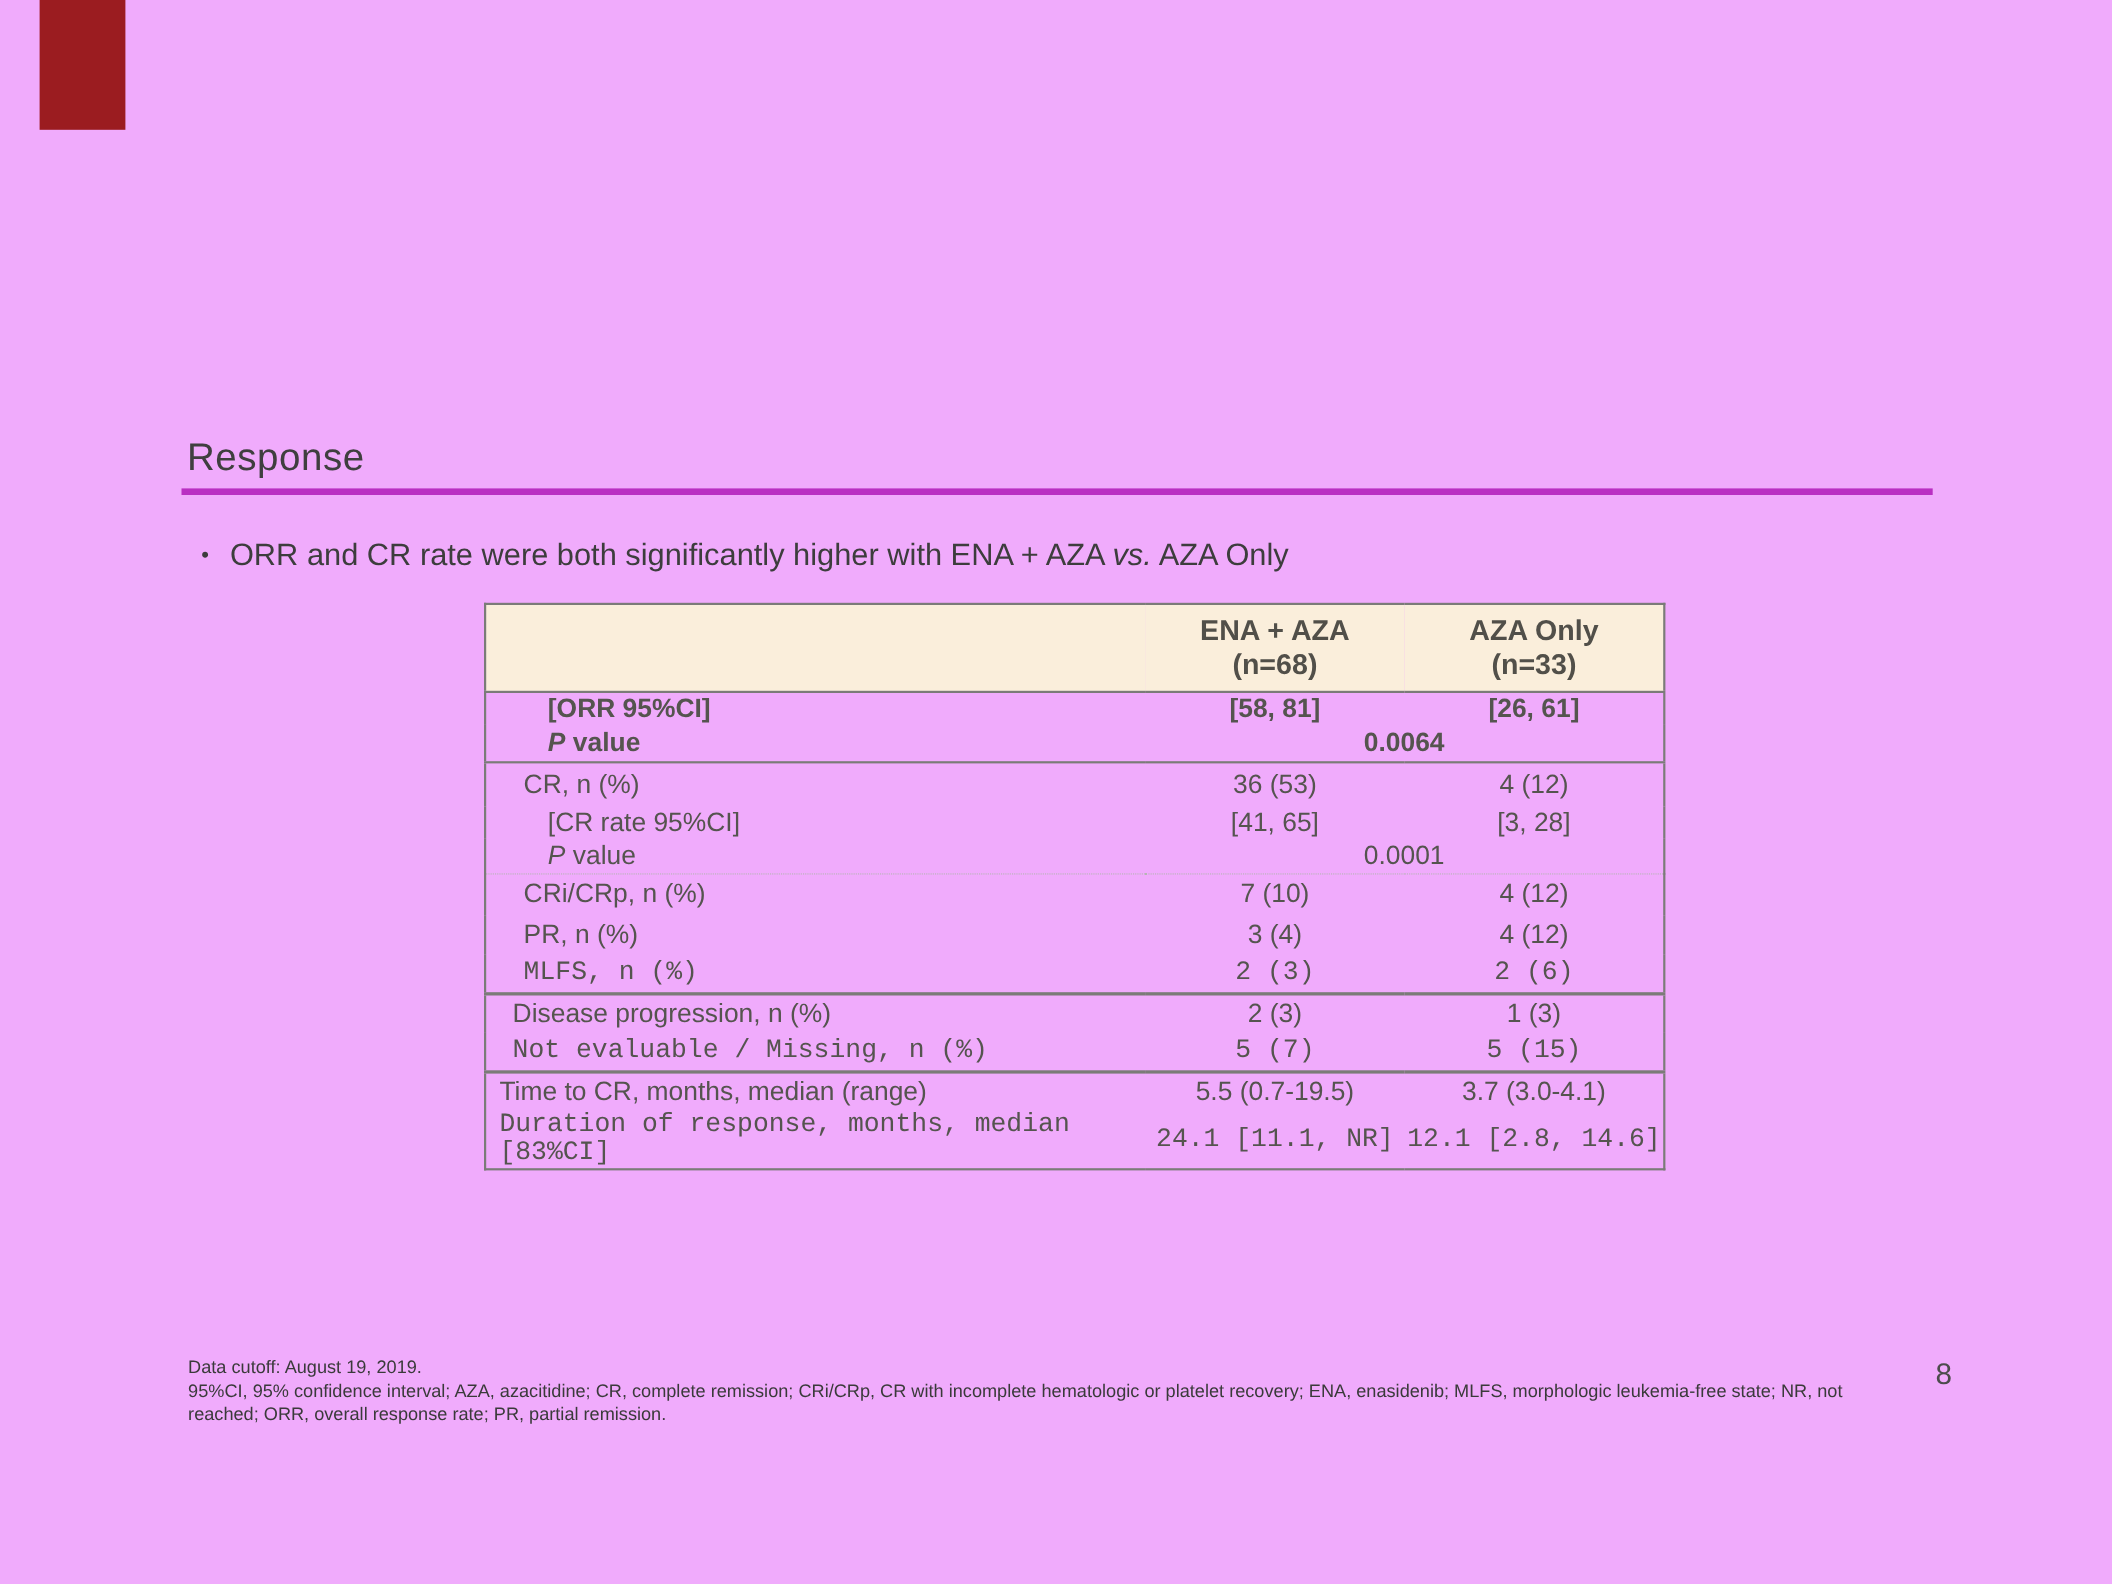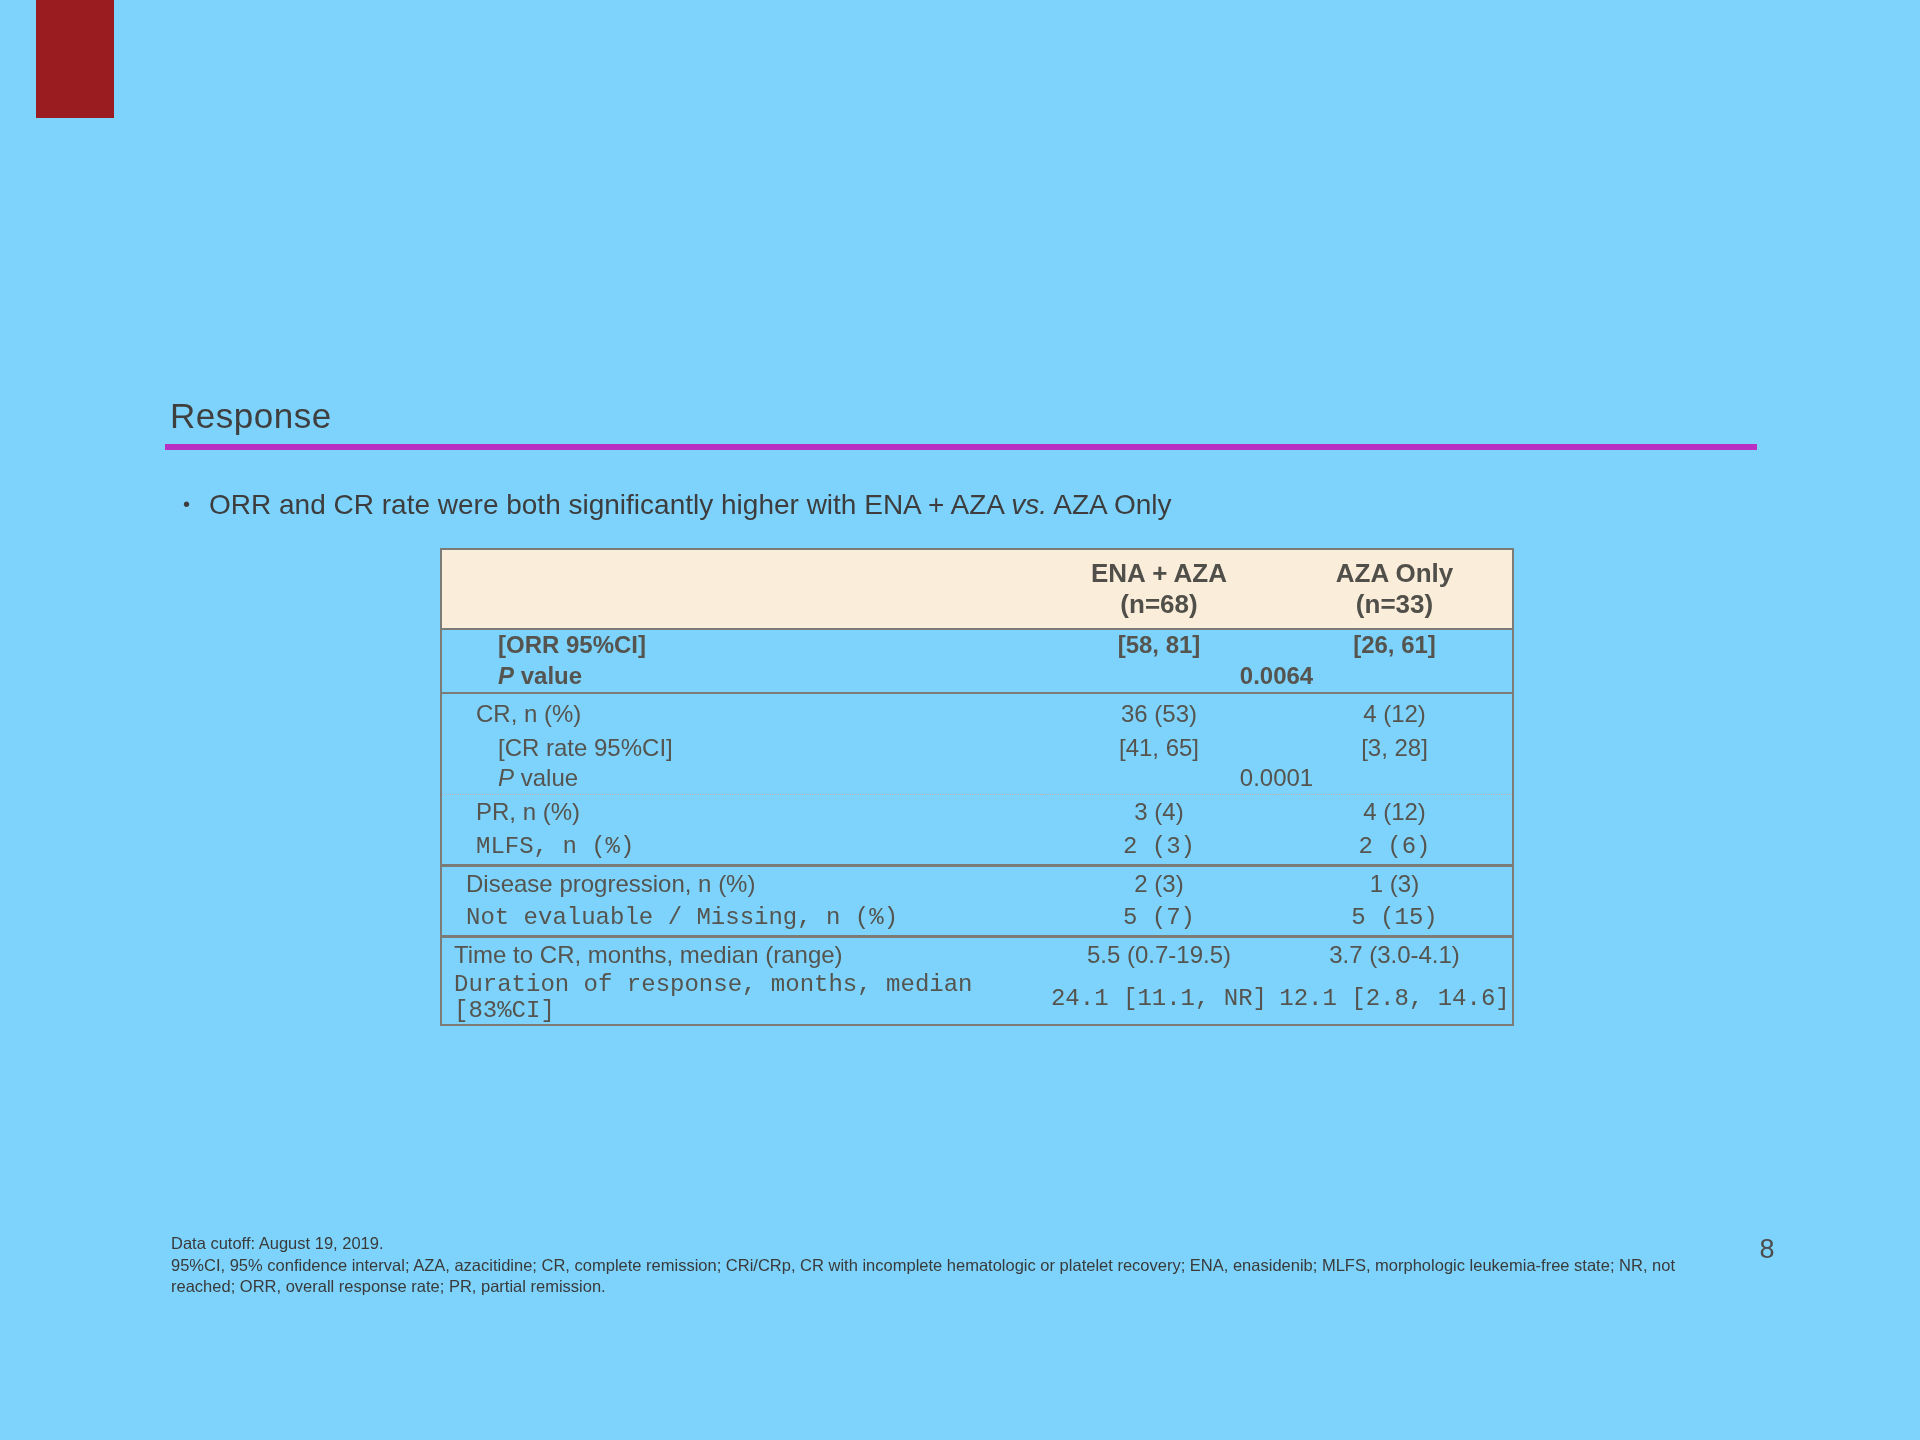--- a/index.html
+++ b/index.html
@@ -1,17 +1,17 @@
 <!DOCTYPE html>
 <html style="--accent-rule: #b92fc2; --table-header-bg: #faeedb; --table-border: #7b7b78; --text: #55544f; --red-mark: #9b1c20;"><head>
 <meta charset="utf-8">
 <style>
   html,body{margin:0;padding:0;background:#ffffff;}
   .slide{
-    position:relative;width:1920px;height:1440px;background:#7dd3fc;overflow:hidden;
+    position:relative;width:1920px;height:1440px;background:#f0abfc;overflow:hidden;
     font-family:"Liberation Sans","DejaVu Sans",sans-serif;color:#3f3f3f;
   }
   .red-mark{position:absolute;left:36px;top:0;width:78px;height:118px;background:var(--red-mark,#9b1c20);}
   .title{
     position:absolute;left:170px;top:396px;margin:0;font-size:35px;font-weight:400;
     color:#3f3f3f;letter-spacing:0.5px;
   }
   .rule{position:absolute;left:165px;top:444px;width:1592px;height:6px;background:var(--accent-rule,#b92fc2);}
   .bullet-row{position:absolute;left:183px;top:489px;display:flex;align-items:baseline;}
   .bullet-row .dot{font-size:20px;color:#3d3d3d;margin-right:19px;position:relative;top:-3px;}
@@ -100,20 +100,25 @@
       </tr>
       <tr class="sm h29">
         <td class="lbl ind2">[CR rate 95%CI]</td>
         <td class="val">[41, 65]</td>
         <td class="val">[3, 28]</td>
       </tr>
       <tr class="h32 sep-dot">
         <td class="lbl ind2"><i>P</i><span>value</span></td>
         <td class="val" colspan="2">0.0001</td>
       </tr>
+      <tr class="h38">
+        <td class="lbl ind1">CRi/CRp, n (%)</td>
+        <td class="val">7 (10)</td>
+        <td class="val">4 (12)</td>
+      </tr>
       <tr class="h36">
         <td class="lbl ind1">PR, n (%)</td>
         <td class="val">3 (4)</td>
         <td class="val">4 (12)</td>
       </tr>
       <tr class="h35 sep-thick">
         <td class="lbl ind1">MLFS, n (%)</td>
         <td class="val">2 (3)</td>
         <td class="val">2 (6)</td>
       </tr>

